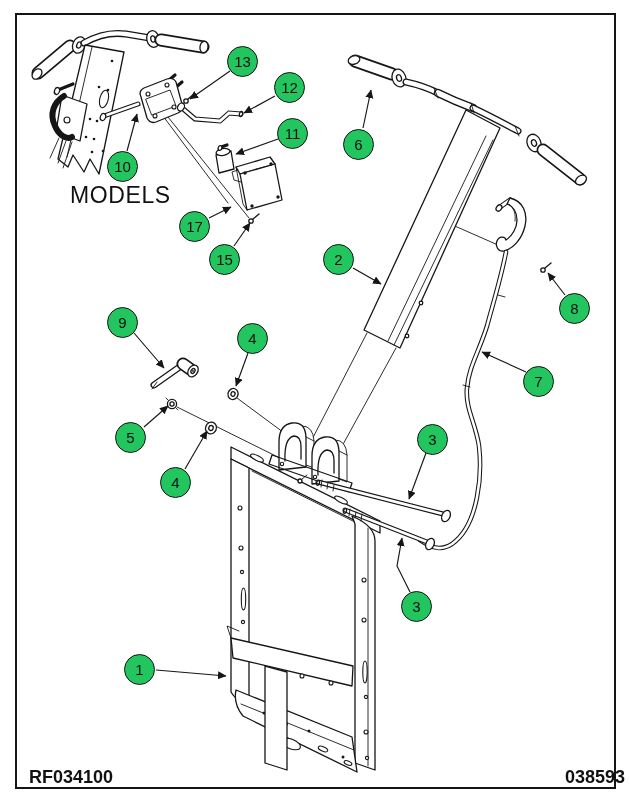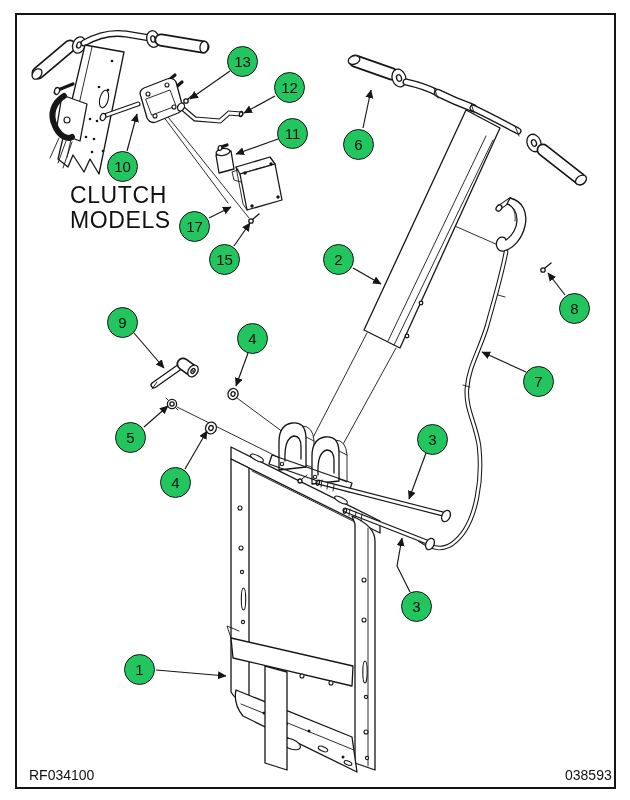--- a/index.html
+++ b/index.html
@@ -24,21 +24,21 @@
   .t4{stroke:#161616;stroke-width:4.6px;fill:none;stroke-linecap:round;}
   .t4i{stroke:#fff;stroke-width:2.5px;fill:none;stroke-linecap:round;}
   .t3{stroke:#161616;stroke-width:3.2px;fill:none;stroke-linecap:round;}
   .leader{stroke:#161616;stroke-width:1.15;fill:none;marker-end:url(#arrow);}
   .callout{position:absolute;width:31px;height:31px;border:1.7px solid #161616;border-radius:50%;
            background:#22c55e;box-sizing:border-box;display:flex;align-items:center;justify-content:center;
            font-size:15px;line-height:1;z-index:5;}
   .clutch-label{position:absolute;left:70px;top:183px;font-size:23px;letter-spacing:.6px;
                 line-height:1.08;z-index:4;}
   .clutch-label span{display:block;}
-  .code{position:absolute;font-size:14px;z-index:4;}
+  .code{position:absolute;font-size:18px;z-index:4;font-weight:bold;}
   .code-left{left:29px;top:767px;}
   .code-right{left:565px;top:767px;}
 </style>
 </head>
 <body>
 
 <div class="canvas">
   <div class="frame-border"></div>
 
   <svg class="art" width="630" height="800" viewBox="0 0 630 800">
@@ -325,18 +325,17 @@
   <div class="callout" style="left:559px;top:293px;">8</div>
   <div class="callout" style="left:107px;top:307px;">9</div>
   <div class="callout" style="left:107px;top:151px;">10</div>
   <div class="callout" style="left:277px;top:118px;">11</div>
   <div class="callout" style="left:274px;top:72px;text-align:right;">12</div>
   <div class="callout" style="left:227px;top:46px;">13</div>
   <div class="callout" style="left:179px;top:211px;">17</div>
   <div class="callout" style="left:209px;top:244px;">15</div>
 
   <div class="clutch-label">
-    <span>CLUTCH</span>
     <span>MODELS</span>
   </div>
   <div class="code code-left">RF034100</div>
   <div class="code code-right">038593</div>
 </div>
 
 </body></html>

